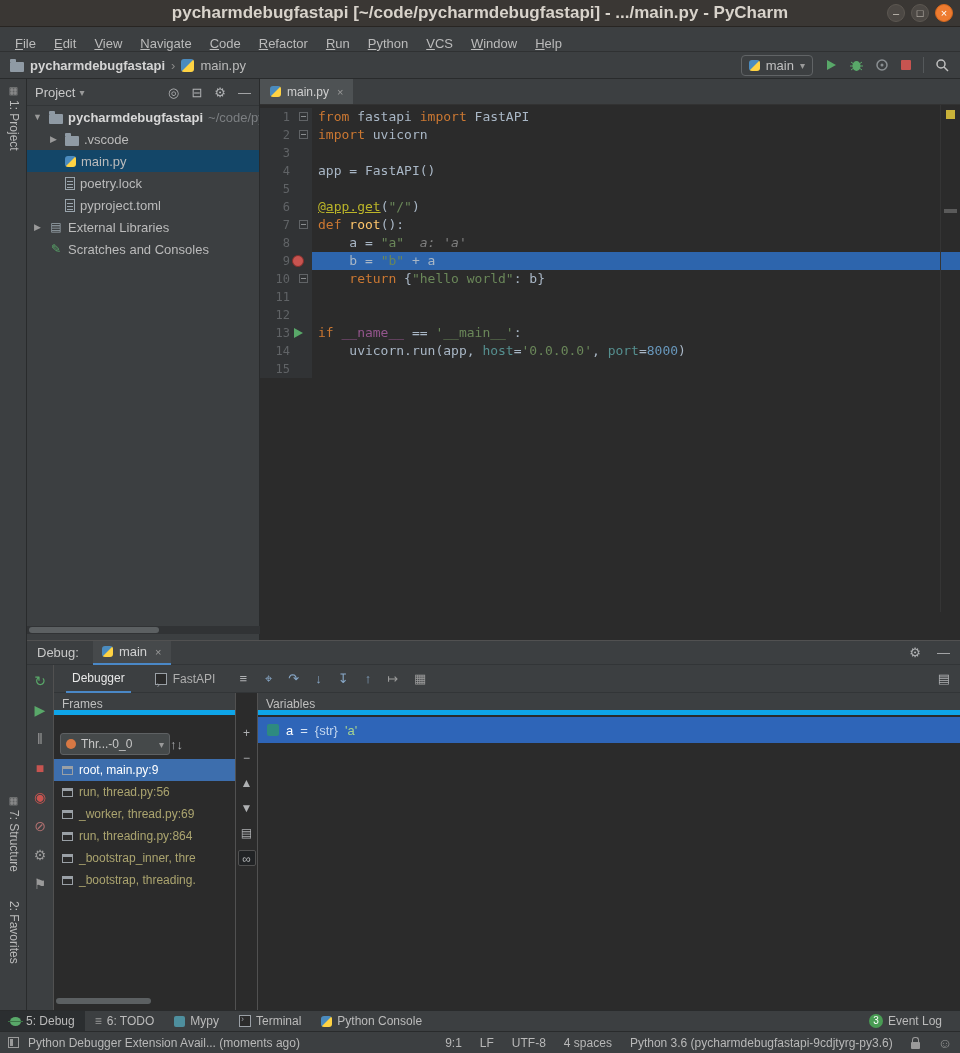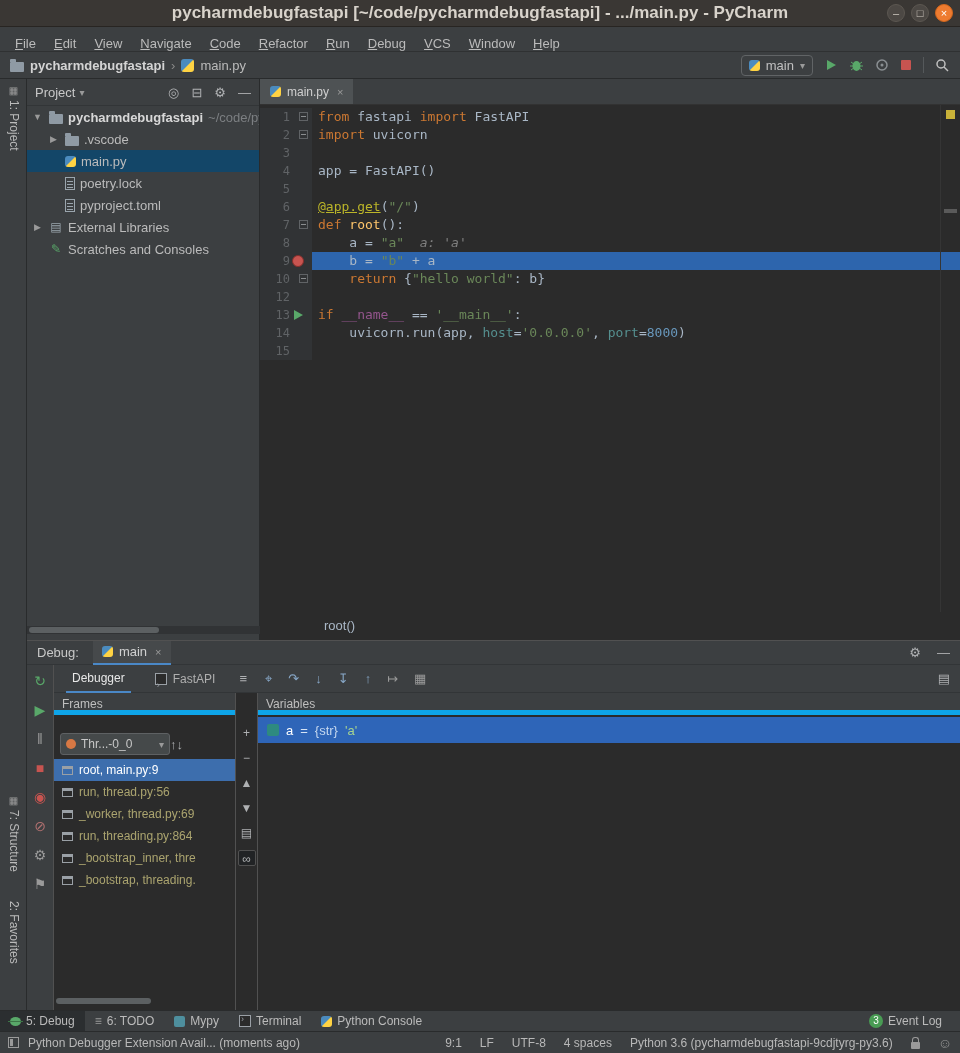--- a/index.html
+++ b/index.html
@@ -170,21 +170,21 @@
 </div>
 
 <div class="menubar" id="menubar">
     <span class="menu-item">File</span>
     <span class="menu-item">Edit</span>
     <span class="menu-item">View</span>
     <span class="menu-item">Navigate</span>
     <span class="menu-item">Code</span>
     <span class="menu-item">Refactor</span>
     <span class="menu-item">Run</span>
-    <span class="menu-item">Debug</span>
+    <span class="menu-item">Python</span>
     <span class="menu-item">VCS</span>
     <span class="menu-item">Window</span>
     <span class="menu-item">Help</span>
   </div>
 
 <div class="navbar">
   <div class="crumbs">
     <span class="icon-folder"></span>
     <span class="crumb-project">pycharmdebugfastapi</span>
     <span class="crumb-sep">›</span>
@@ -334,42 +334,43 @@
         </div>
         <div class="code-line exec">
           <span class="gutter">9<span class="bp"></span></span>
           <span class="code-text"><span class="tk-p">    b = </span><span class="tk-str">"b"</span><span class="tk-p"> + a</span></span>
         </div>
         <div class="code-line">
           <span class="gutter">10<span class="fold"></span></span>
           <span class="code-text"><span class="tk-kw">    return</span><span class="tk-p"> {</span><span class="tk-str">"hello world"</span><span class="tk-p">: b}</span></span>
         </div>
         <div class="code-line">
+          <span class="gutter">11</span>
+          <span class="code-text"></span>
+        </div>
+        <div class="code-line">
           <span class="gutter">12</span>
           <span class="code-text"></span>
         </div>
         <div class="code-line">
           <span class="gutter">13<span class="runmark"></span></span>
           <span class="code-text"><span class="tk-kw">if</span><span class="tk-p"> </span><span class="tk-dunder">__name__</span><span class="tk-p"> == </span><span class="tk-str">'__main__'</span><span class="tk-p">:</span></span>
         </div>
         <div class="code-line">
           <span class="gutter">14</span>
           <span class="code-text"><span class="tk-p">    uvicorn.run(app, </span><span class="tk-param">host</span><span class="tk-p">=</span><span class="tk-str">'0.0.0.0'</span><span class="tk-p">, </span><span class="tk-param">port</span><span class="tk-p">=</span><span class="tk-num">8000</span><span class="tk-p">)</span></span>
         </div>
         <div class="code-line">
           <span class="gutter">15</span>
           <span class="code-text"></span>
         </div>
       </div>
     <div class="margin-guide"></div>
     <div class="stripe-mark yellow"></div>
     <div class="stripe-mark gray"></div>
-  </div>
-  <div class="editor-crumb">
-    <span>root()</span>
   </div>
 </div>
 
 <div class="debug-panel">
   <div class="dbg-header">
     <span class="dbg-label">Debug:</span>
     <div class="dbg-tab">
       <span class="icon-python small"></span>
       <span>main</span>
       <span class="tab-close">×</span>

